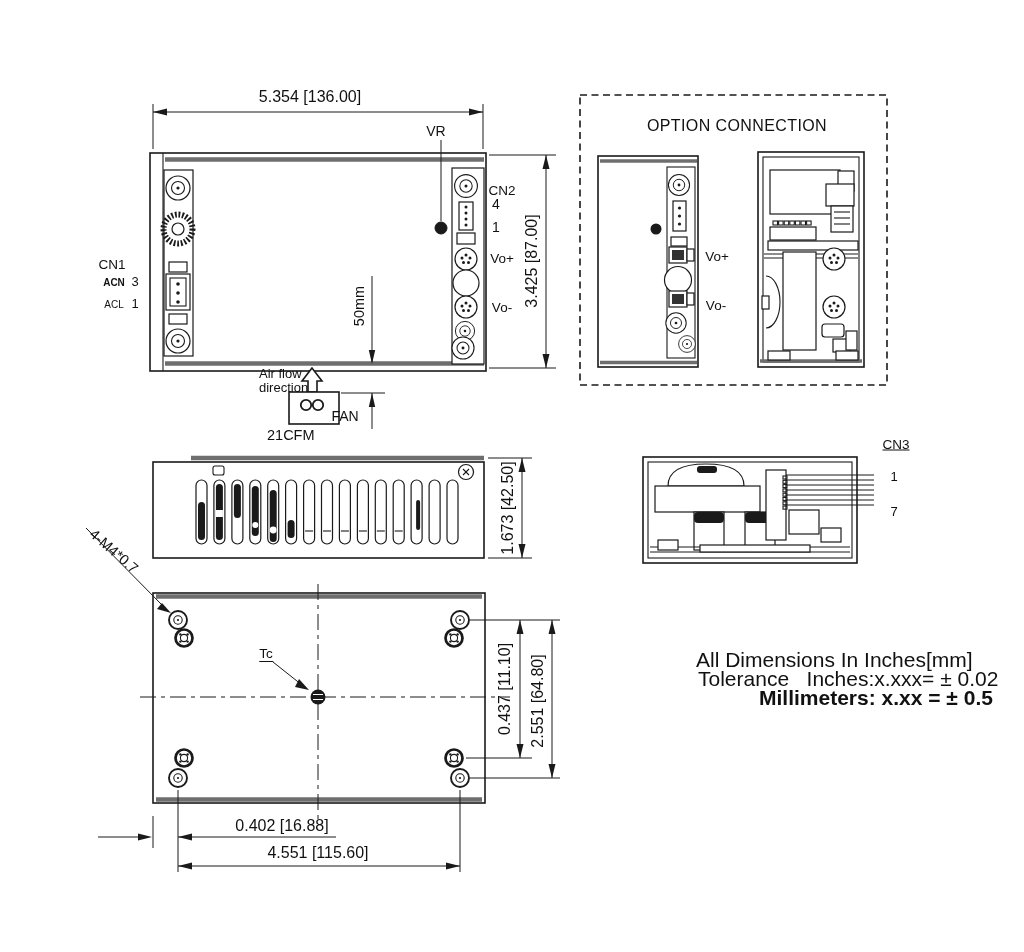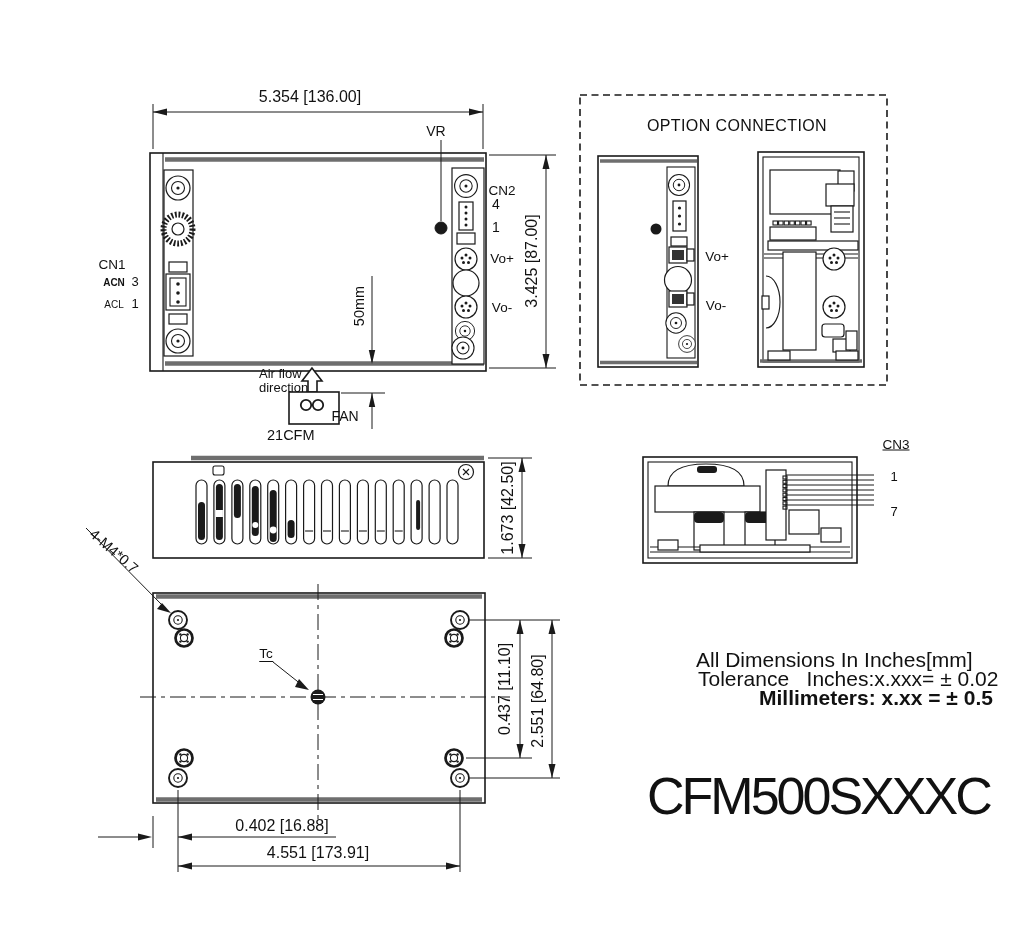--- a/index.html
+++ b/index.html
@@ -380,20 +380,19 @@
 
   <div class="lbl" style="left:896px;top:444px;text-decoration:underline;">CN3</div>
   <div class="lbl t13" style="left:894px;top:476px;">1</div>
   <div class="lbl t13" style="left:894px;top:511px;">7</div>
 
   <div class="lbl rot41 t145" style="left:114px;top:551px;">4-M4*0.7</div>
   <div class="lbl underln" style="left:266px;top:654px;">Tc</div>
   <div class="lbl rot dimtxt" style="left:505px;top:689px;">0.437 [11.10]</div>
   <div class="lbl rot dimtxt" style="left:538px;top:701px;">2.551 [64.80]</div>
   <div class="lbl dimtxt" style="left:282px;top:826px;">0.402 [16.88]</div>
-  <div class="lbl dimtxt" style="left:318px;top:853px;">4.551 [173.91]</div>
+  <div class="lbl dimtxt" style="left:318px;top:853px;">4.551 [115.60]</div>
 
   <div class="lbl-left note" style="left:664px;top:649px;">All Dimensions In Inches[mm]</div>
   <div class="lbl-left note" style="left:666px;top:668px;">Tolerance   Inches:x.xxx= ± 0.02</div>
   <div class="lbl-left note" style="left:727px;top:687px;font-weight:bold;">Millimeters: x.xx = ± 0.5</div>
 
-  <div class="lbl-left model" style="left:615px;top:769px;">CFM500SXXXC</div>
 </div>
 
 </body></html>

